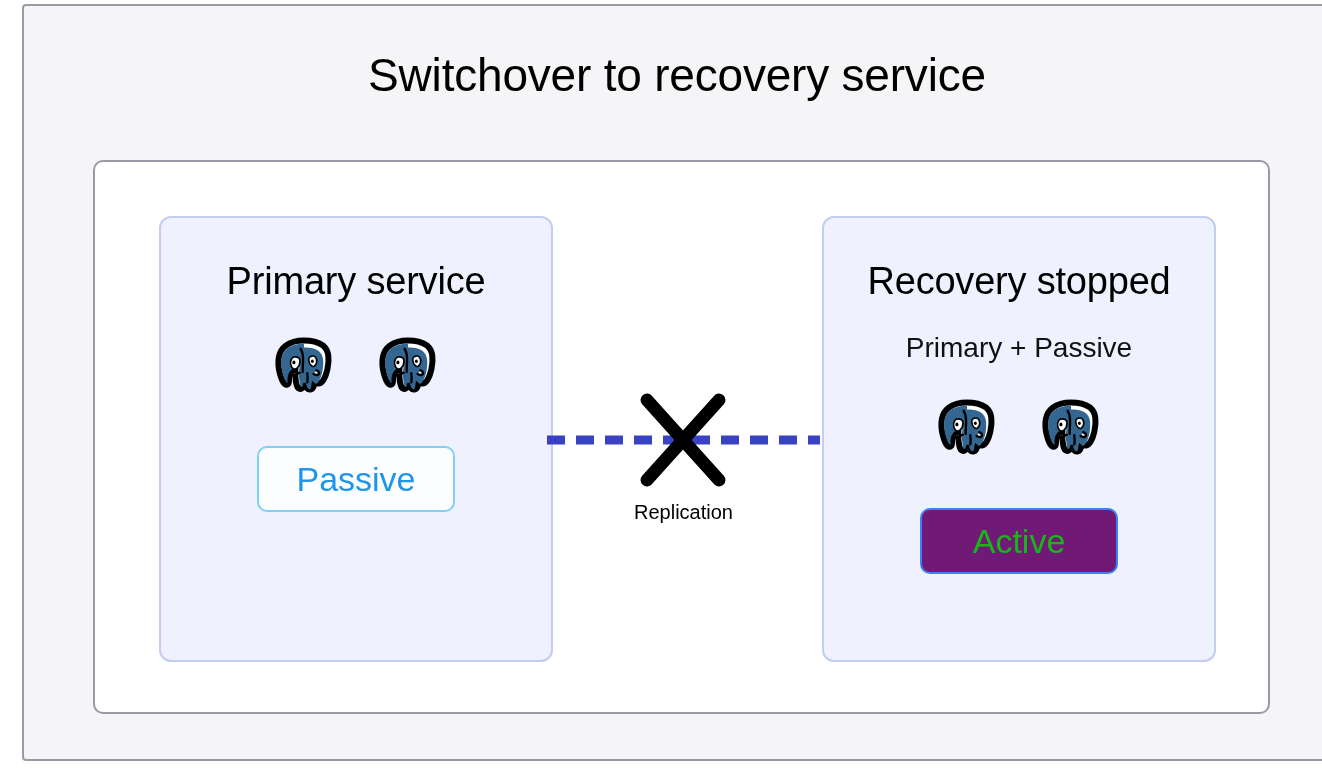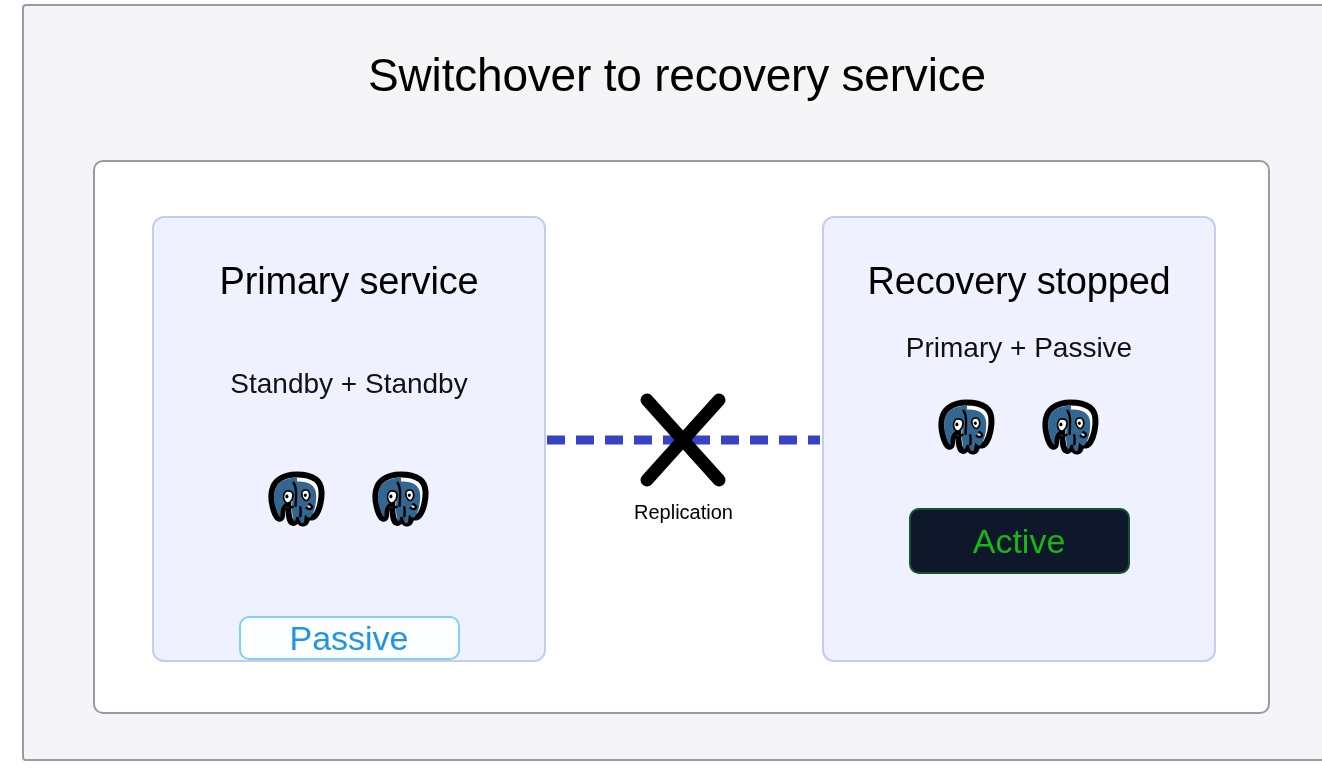--- a/index.html
+++ b/index.html
@@ -63,21 +63,21 @@
     width: 394px;
     height: 446px;
     box-sizing: border-box;
     background: #eff2fe;
     border: 2px solid #c2cdf0;
     border-radius: 12px;
     display: flex;
     flex-direction: column;
     align-items: center;
   }
-  #card-primary { left: 57px; gap: 36px; }
+  #card-primary { left: 64px; }
   #card-recovery { left: 727px; }
 
   .card-title {
     margin-top: 44px;
     font-size: 38px;
     font-weight: 400;
     color: #000000;
     line-height: 1;
     letter-spacing: -0.2px;
   }
@@ -94,38 +94,38 @@
     display: flex;
     gap: 42px;
     align-items: center;
     justify-content: center;
   }
   .pg-logo { display: block; }
 
   .status-badge {
     margin-top: 42px;
     box-sizing: border-box;
-    width: 221px;
+    width: 198px;
     height: 66px;
     border-radius: 10px;
     display: flex;
     align-items: center;
     justify-content: center;
     font-size: 34px;
     font-weight: 400;
     line-height: 1;
   }
   #badge-passive {
     background: #fcfdff;
     border: 2px solid #7fd2f5;
     color: #1e95e8;
   }
   #badge-active {
-    background: #0f172a;
-    border: 2px solid #14532d;
+    background: #701a75;
+    border: 2px solid #3b82f6;
     color: #18b618;
   }
 
   
   #replication-link {
     position: absolute;
     left: 450px;
     top: 54px;
     width: 277px;
     height: 446px;
@@ -161,21 +161,20 @@
 <body>
 
 <div id="diagram-frame">
 
   <div id="diagram-title">Switchover to recovery service</div>
 
   <div id="inner-panel">
 
     <div class="service-card" id="card-primary">
       <div class="card-title">Primary service</div>
-      <div class="card-subtitle">Standby + Standby</div>
 
       <div class="node-row">
         <span>
           <svg class="pg-logo" width="62" height="68" viewBox="0 0 64 70" xmlns="http://www.w3.org/2000/svg">
             <g transform="translate(2,2)">
               <path fill="#ffffff" stroke="#000000" stroke-width="6.2" stroke-linejoin="round" stroke-linecap="round" d="M30 2.6c-8.4 0-14.7 2.2-18.8 5.2C7.3 10.7 5 14.7 4.1 19.3c-1.1 5.6-.4 12 1 17.3 1.1 4.2 2.6 7.9 4.2 10 1.2 1.6 2.8 2.1 3.9 1.3 1-.7 1.4-2.1 1.3-4.4-.1-2.4.2-5.2 1.5-7.6 1.3-2.3 3.3-3.7 5.2-4.2-.2 2.3-.3 5.1-.1 8 .2 3.4.7 6.6 1.4 9 .6 2.1 1.6 3.5 3 3.8 1.4.3 2.6-.5 3.5-2 .5-.9.9-2 1.2-3 .5 1.3 1.2 2.6 2.1 3.6 1.5 1.7 3.4 2.5 5.1 1.8 1.7-.7 2.5-2.6 2.9-4.6.2-1.1.3-2.3.3-3.3 1 1.2 2.5 2.1 4.2 2 2.1-.1 3.9-1.6 5.3-3.8 1.7-2.7 3.1-6.6 4-10.6 1.1-4.9 1.5-10.2 1-14.2-.5-4.2-2.2-8-5.4-10.7C44.5 4.3 38.6 2.6 30 2.6z"></path>
               <path fill="#336791" d="M30 5.8c-7.9 0-13.6 2-17.2 4.7-3.3 2.4-5.2 5.8-6 9.7-1 5-.3 11 1 16 1 3.9 2.4 7.3 3.8 9.1.6.8 1 .9 1.2.8.2-.1.3-.6.2-1.9-.1-2.7.2-5.9 1.8-8.8 1.7-3 4.5-4.8 7.1-5.3l3.3-.7-.2 3.4c-.2 2.2-.3 4.9-.1 7.6.2 3.2.7 6.2 1.3 8.3.4 1.5.9 2 1.1 2.1.2 0 .6-.2 1-1 .5-.9.8-2.2 1-3.5l2.6-.1.6 2.5c.3 1.3.9 2.5 1.6 3.3.8.9 1.5 1.1 2 .9.5-.2 1-1 1.3-2.5.2-1 .3-2 .3-2.9l-.1-4.2 3 2.9c.6.6 1.2.9 1.8.9.8 0 1.8-.7 2.8-2.3 1.4-2.2 2.7-5.8 3.6-9.5 1-4.6 1.3-9.5.9-13-.4-3.6-1.8-6.6-4.3-8.7-2.5-2.2-7.6-3.8-15.4-3.8z"></path>
               <path fill="#ffffff" stroke="#000000" stroke-width="1.7" stroke-linejoin="round" d="M20.6 19.4c3.5 0 5.3 1.6 5.3 4.4 0 2.7-1.3 5.6-3.1 7.2-1.1 1-2.5 1.3-3.7.7-1.4-.7-2.4-2.4-2.8-4.4-.4-2.1-.1-4.4 1-6 .7-1.2 1.8-1.9 3.3-1.9z"></path>
               <path fill="#ffffff" stroke="#000000" stroke-width="1.7" stroke-linejoin="round" d="M39.4 18.5c-2.9 0-4.5 1.4-4.5 3.8 0 2.3 1.1 4.8 2.6 6.2.9.9 2.1 1.1 3.1.6 1.2-.6 2-2 2.4-3.8.3-1.8.1-3.8-.9-5.2-.6-1-1.5-1.6-2.7-1.6z"></path>
               <ellipse cx="19.6" cy="25.2" rx="1.6" ry="1.9" fill="#000000"></ellipse>

